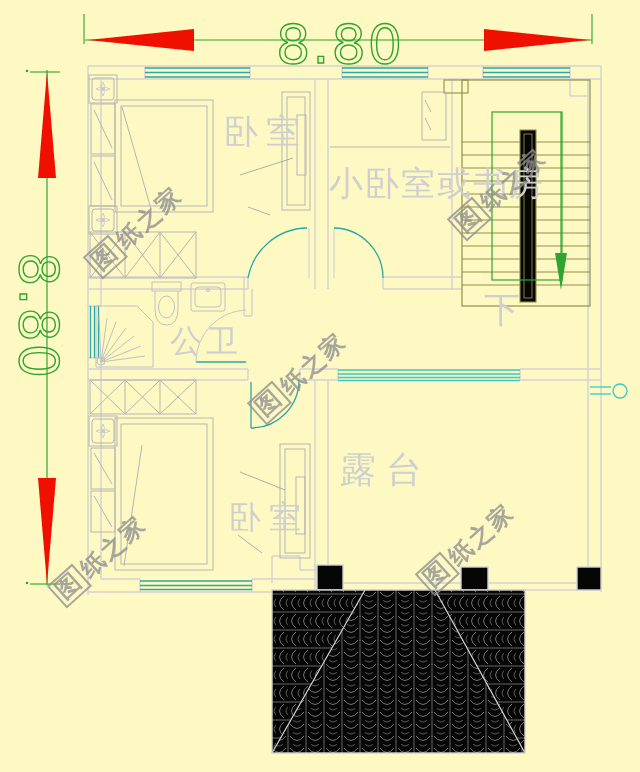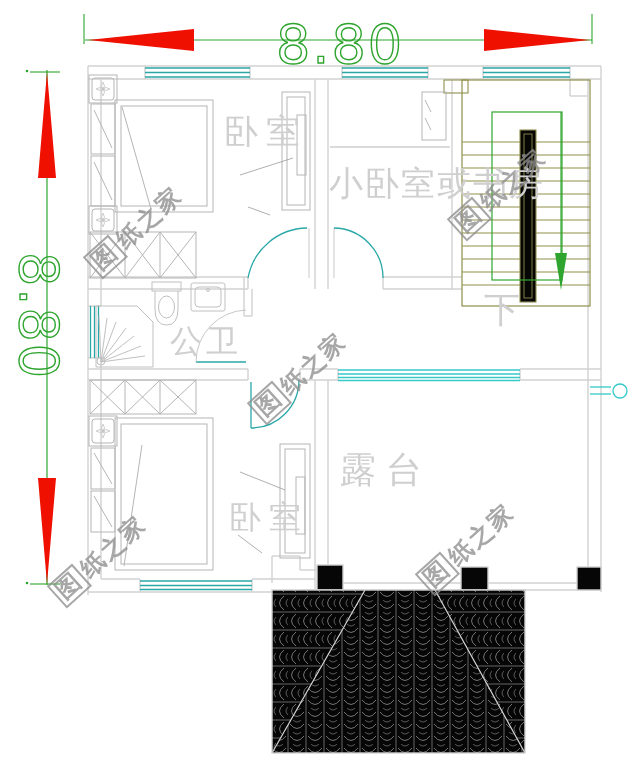--- a/index.html
+++ b/index.html
@@ -1,17 +1,17 @@
 <!DOCTYPE html>
 <html><head>
 <meta charset="utf-8">
 <style>
   html,body{margin:0;padding:0;background:#000;}
   .canvas{
-    position:relative;width:640px;height:772px;background:#ffffff;
+    position:relative;width:640px;height:772px;background:#fef9c3;
     overflow:hidden;font-family:"DejaVu Sans",sans-serif;
   }
   .plan-svg{position:absolute;left:0;top:0;}
   .wm{
     position:absolute;display:flex;align-items:center;gap:3px;
     transform:rotate(-42deg);color:#8f8f8f;opacity:.78;
     font-weight:bold;font-size:24px;letter-spacing:2px;white-space:nowrap;
     pointer-events:none;
   }
   .wm .frame{border:2.5px solid currentColor;padding:0 2px;line-height:1.05;}

